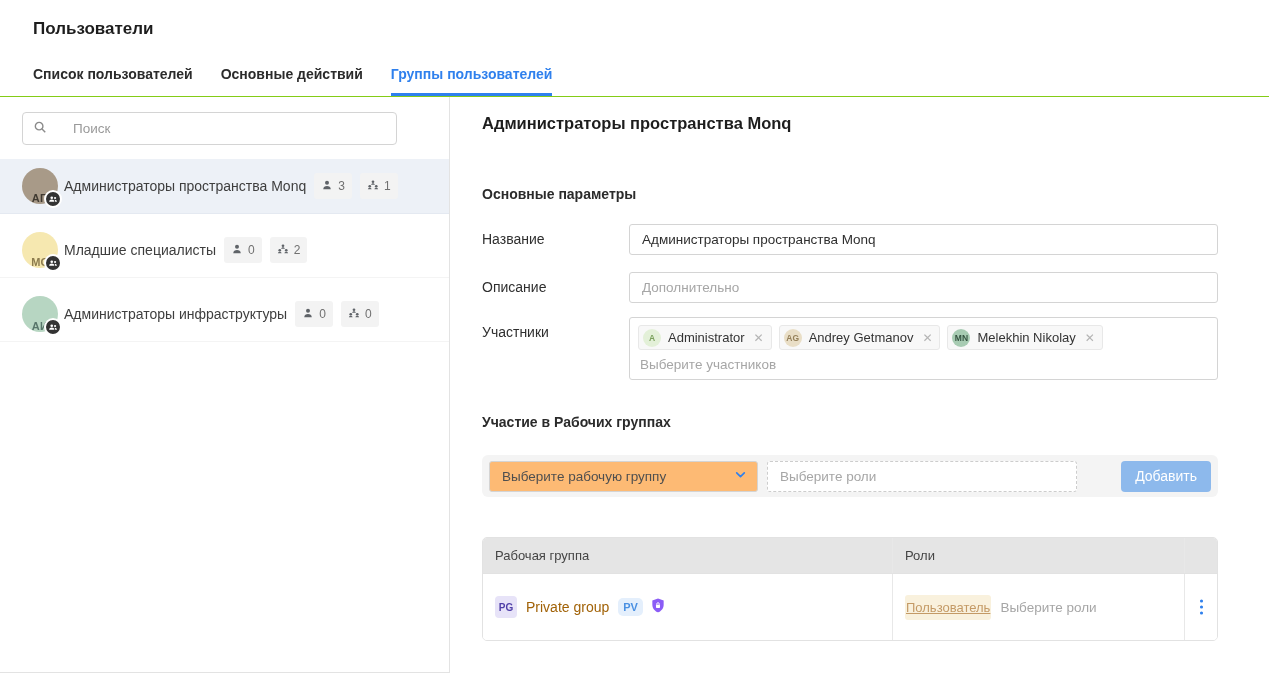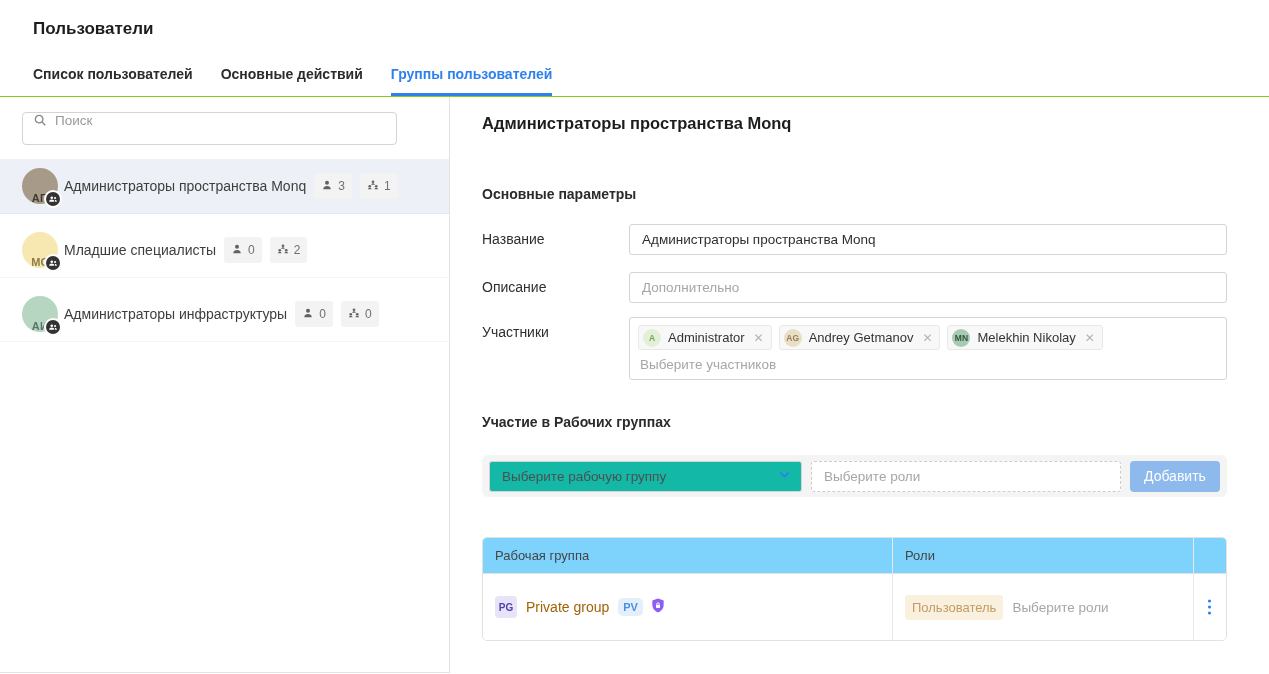--- a/index.html
+++ b/index.html
@@ -13,21 +13,21 @@
   .tab { font-size: 14px; font-weight: 600; color: #2b2b2b; padding-bottom: 11px;
     border-bottom: 3px solid transparent; cursor: pointer; }
   .tab.active { color: #2f80ed; border-bottom-color: #2f80ed; }
 
   
   .body { display: flex; height: 576px; }
   .sidebar { width: 450px; border-right: 1px solid #e3e3e3; border-bottom: 1px solid #e3e3e3; padding-top: 15px; flex-shrink: 0; }
   .main { flex: 1; padding: 15px 51px 0 32px; }
 
   
-  .search-box { display: flex; align-items: flex-start; gap: 8px; height: 33px;
+  .search-box { display: flex; align-items: center; gap: 26px; height: 33px;
     margin: 0 52px 0 22px; border: 1px solid #d4d4d4; border-radius: 4px; padding: 0 10px; }
   .search-box svg { flex-shrink: 0; }
   .search-box input { border: none; outline: none; flex: 1; font-size: 13.5px;
     font-family: inherit; color: #333; background: transparent; }
   .search-box input::placeholder { color: #9a9a9a; }
 
   .group-list { margin-top: 14px; }
   .group-item { display: flex; align-items: center; height: 55px; padding-left: 22px;
     margin-bottom: 9px; cursor: pointer; border-bottom: 1px solid #f4f4f4; }
   .group-item.selected { background: #edf1f7; border-bottom-color: #e4e9f1; }
@@ -62,48 +62,48 @@
   .chip-avatar { width: 18px; height: 18px; border-radius: 50%;
     display: flex; align-items: center; justify-content: center;
     font-size: 8.5px; font-weight: bold; }
   .chip-name { font-size: 13px; color: #333; }
   .chip-close { font-size: 12px; color: #b3b3b3; cursor: pointer; margin-left: 2px; }
   .members-placeholder { font-size: 13.5px; color: #a6a6a6; margin-top: 7px; padding-left: 2px; }
 
   .heading-wg { margin-top: 33px; }
   .wg-bar { margin-top: 24px; height: 42px; background: #f4f4f4; border-radius: 6px;
     display: flex; align-items: center; gap: 9px; padding: 0 7px; }
-  .select-box { width: 313px; height: 31px; background: #14b8a6; border: 1px solid #d4d4d4;
+  .select-box { width: 269px; height: 31px; background: #fdba74; border: 1px solid #d4d4d4;
     border-radius: 3px; display: flex; align-items: center; justify-content: space-between;
     padding: 0 10px 0 12px; cursor: pointer; }
   .select-box .sel-text { font-size: 13.5px; color: #4f4f4f; }
   .roles-input { width: 310px; height: 31px; background: #fff; border: 1px dashed #cdcdcd;
     border-radius: 3px; padding: 0 12px; font-size: 13.5px; font-family: inherit; outline: none; color: #333; }
   .roles-input::placeholder { color: #a6a6a6; }
   .add-btn { margin-left: auto; height: 31px; padding: 0 14px; background: #8db9ec; color: #fff;
     border: none; border-radius: 4px; font-size: 14px; font-family: inherit; cursor: pointer; }
 
   
   .wg-table { margin-top: 40px; border: 1px solid #e2e2e2; border-radius: 5px; overflow: hidden; }
   .t-row { display: flex; }
-  .t-head { background: #7dd3fc; border-bottom: 1px solid #e2e2e2; }
+  .t-head { background: #e5e5e5; border-bottom: 1px solid #e2e2e2; }
   .t-cell { display: flex; align-items: center; padding-left: 12px; }
   .t-head .t-cell { height: 35px; font-size: 13px; color: #454545; }
   .t-body .t-cell { height: 66px; background: #fff; }
   .col-group { width: 409px; flex-shrink: 0; }
   .col-roles { flex: 1; border-left: 1px solid #e8e8e8; }
   .col-actions { width: 33px; flex-shrink: 0; border-left: 1px solid #e8e8e8;
     justify-content: center; padding-left: 0; }
   .wg-avatar { width: 22px; height: 22px; border-radius: 4px; background: #e7e3f8; color: #4f3fa8;
     font-size: 10px; font-weight: bold; display: flex; align-items: center; justify-content: center;
     margin-right: 9px; }
   .wg-name { font-size: 14px; color: #a16207; margin-right: 9px; }
   .pv-badge { background: #e4effc; color: #4a90e2; font-size: 11px; font-weight: bold;
     padding: 3px 5px; border-radius: 5px; margin-right: 7px; }
-  .role-tag { background: #f9f1dd; color: #c49a66; font-size: 13px; padding: 5px 7px; border-radius: 3px; }
+  .role-tag { background: #f9f1dd; color: #c49a66; font-size: 13px; padding: 5px 1px; border-radius: 3px; text-decoration: underline; }
   .roles-ph { font-size: 13.5px; color: #a6a6a6; margin-left: 9px; }
   .kebab { cursor: pointer; display: flex; align-items: center; justify-content: center; }
 </style>
 </head>
 <body>
 
 <div class="header">
   <h1 class="page-title">Пользователи</h1>
   <nav class="tabs">
     <div class="tab">Список пользователей</div>

